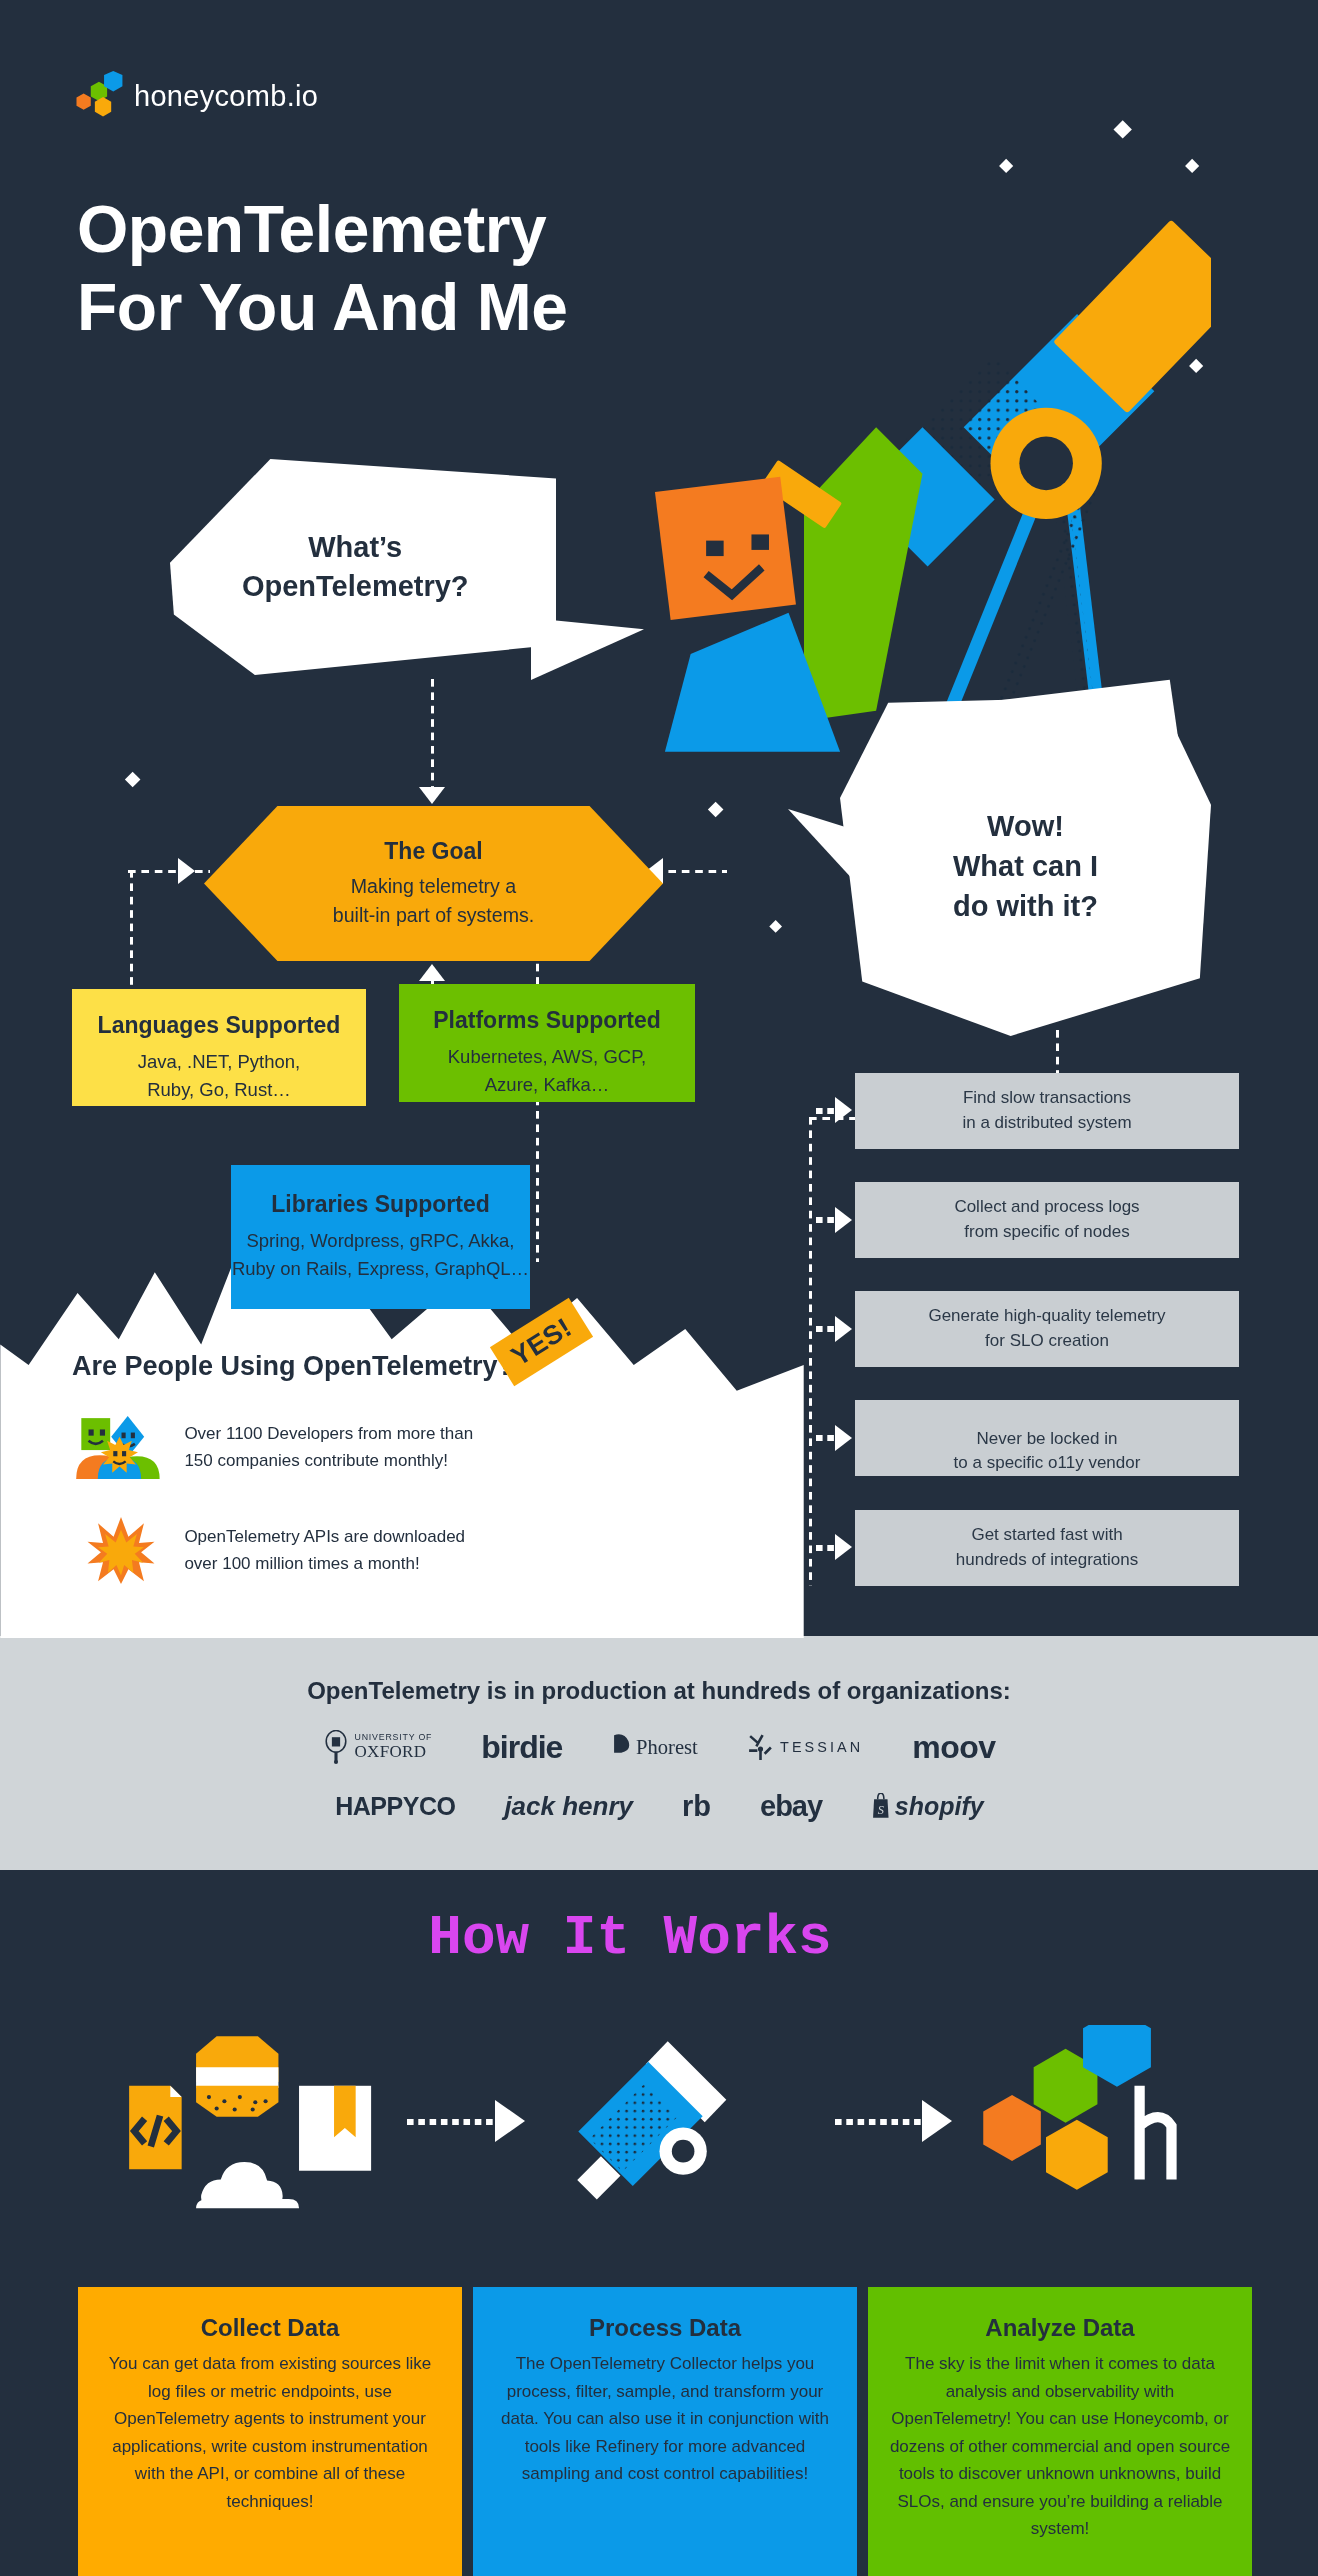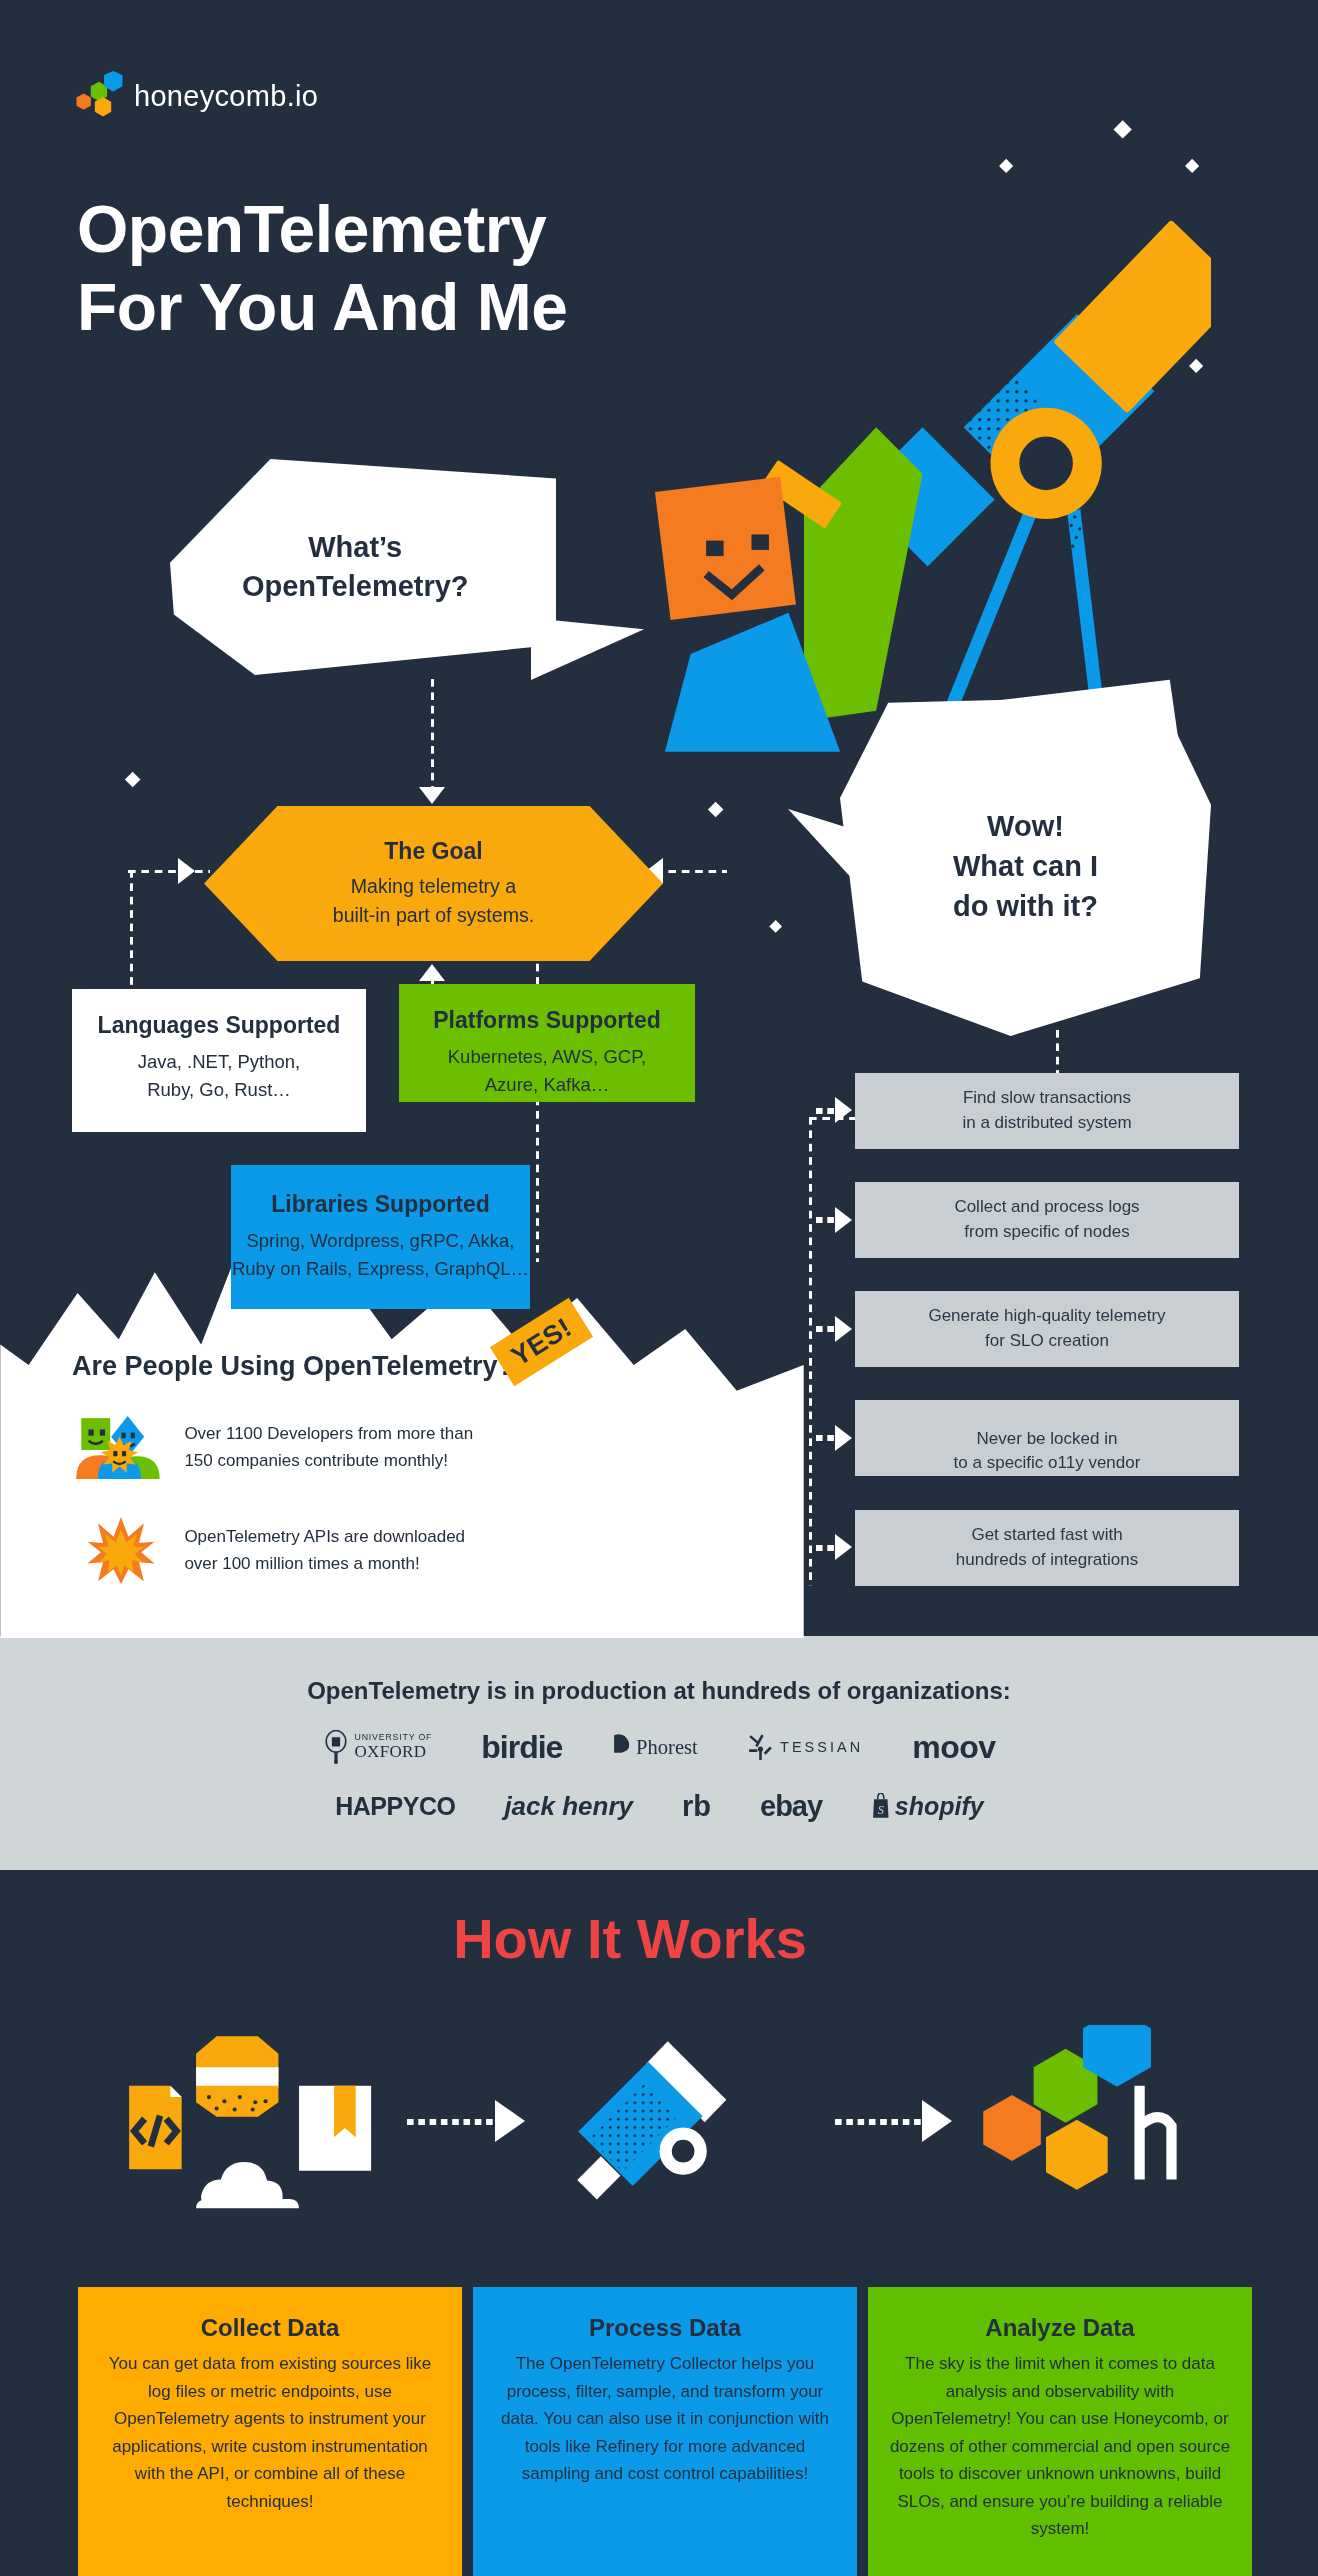--- a/index.html
+++ b/index.html
@@ -51,21 +51,21 @@
       display:flex; flex-direction:column; align-items:center; justify-content:center;
       color:#232f3e; }
   #goal .h { font-size:23px; font-weight:bold; margin-bottom:7.2px; }
   #goal .p { font-size:19.6px; line-height:1.45; text-align:center; }
 
   
   .supbox { display:flex; flex-direction:column; align-items:center;
             justify-content:flex-start; color:#232f3e; text-align:center; padding-top:23px; }
   .supbox .h { font-size:23px; font-weight:bold; margin-bottom:9.3px; }
   .supbox .p { font-size:18.5px; line-height:1.5; }
-  #box-lang { left:72px; top:989px; width:294px; height:143px; background:#ffffff;text-align:right; }
+  #box-lang { left:72px; top:989px; width:294px; height:117px; background:#fde047;text-align:right; }
   #box-plat { left:399px; top:984px; width:296px; height:118px; background:#6cbf00; }
   #box-libs { left:231px; top:1165px; width:299px; height:144px; background:#0b9ae8;
               padding-top:26px; }
 
   
   #apu-title { left:72px; top:1351px; font-size:27px; font-weight:bold; color:#232f3e; }
   #yes-stamp { left:495px; top:1319px; width:93px; height:46px; background:#f9a90b;
       transform:rotate(-32deg); display:flex; align-items:center; justify-content:center;
       color:#232f3e; font-size:27px; font-weight:bold; letter-spacing:0.5px; }
   .stat { display:flex; align-items:center; }
@@ -81,22 +81,22 @@
   
   #orgs-title { left:0; top:1677px; width:1318px; text-align:center;
       font-size:24px; font-weight:bold; color:#232f3e; }
   .logo-row { display:flex; align-items:center; justify-content:center; gap:49px; }
   #logo-row1 { left:273px; top:1721px; width:773px; height:52px; }
   #logo-row2 { left:273px; top:1780px; width:773px; height:52px; }
   .orglogo { color:#233040; display:flex; align-items:center; justify-content:center;
              height:41px; white-space:nowrap; }
 
   
-  #hiw-title { left:0; top:1906px; width:1260px; text-align:center; color:#ef4444;
-      font-size:56px; font-weight:bold; }
+  #hiw-title { left:0; top:1906px; width:1260px; text-align:center; color:#d946ef;
+      font-size:56px; font-weight:bold;font-family:Liberation Mono, monospace; }
 
   
   .card { top:2287px; height:336px; color:#232f3e; text-align:center;
           padding:27px 20.6px 0 20.6px; }
   .card .h { font-size:24px; font-weight:bold; margin-bottom:8.2px; }
   .card .p { font-size:17px; line-height:1.62; }
   #card-collect { left:78px; width:384px; background:#ffab00; }
   #card-process { left:473px; width:384px; background:#0b9ae8; }
   #card-analyze { left:868px; width:384px; background:#62bf00; }
 

